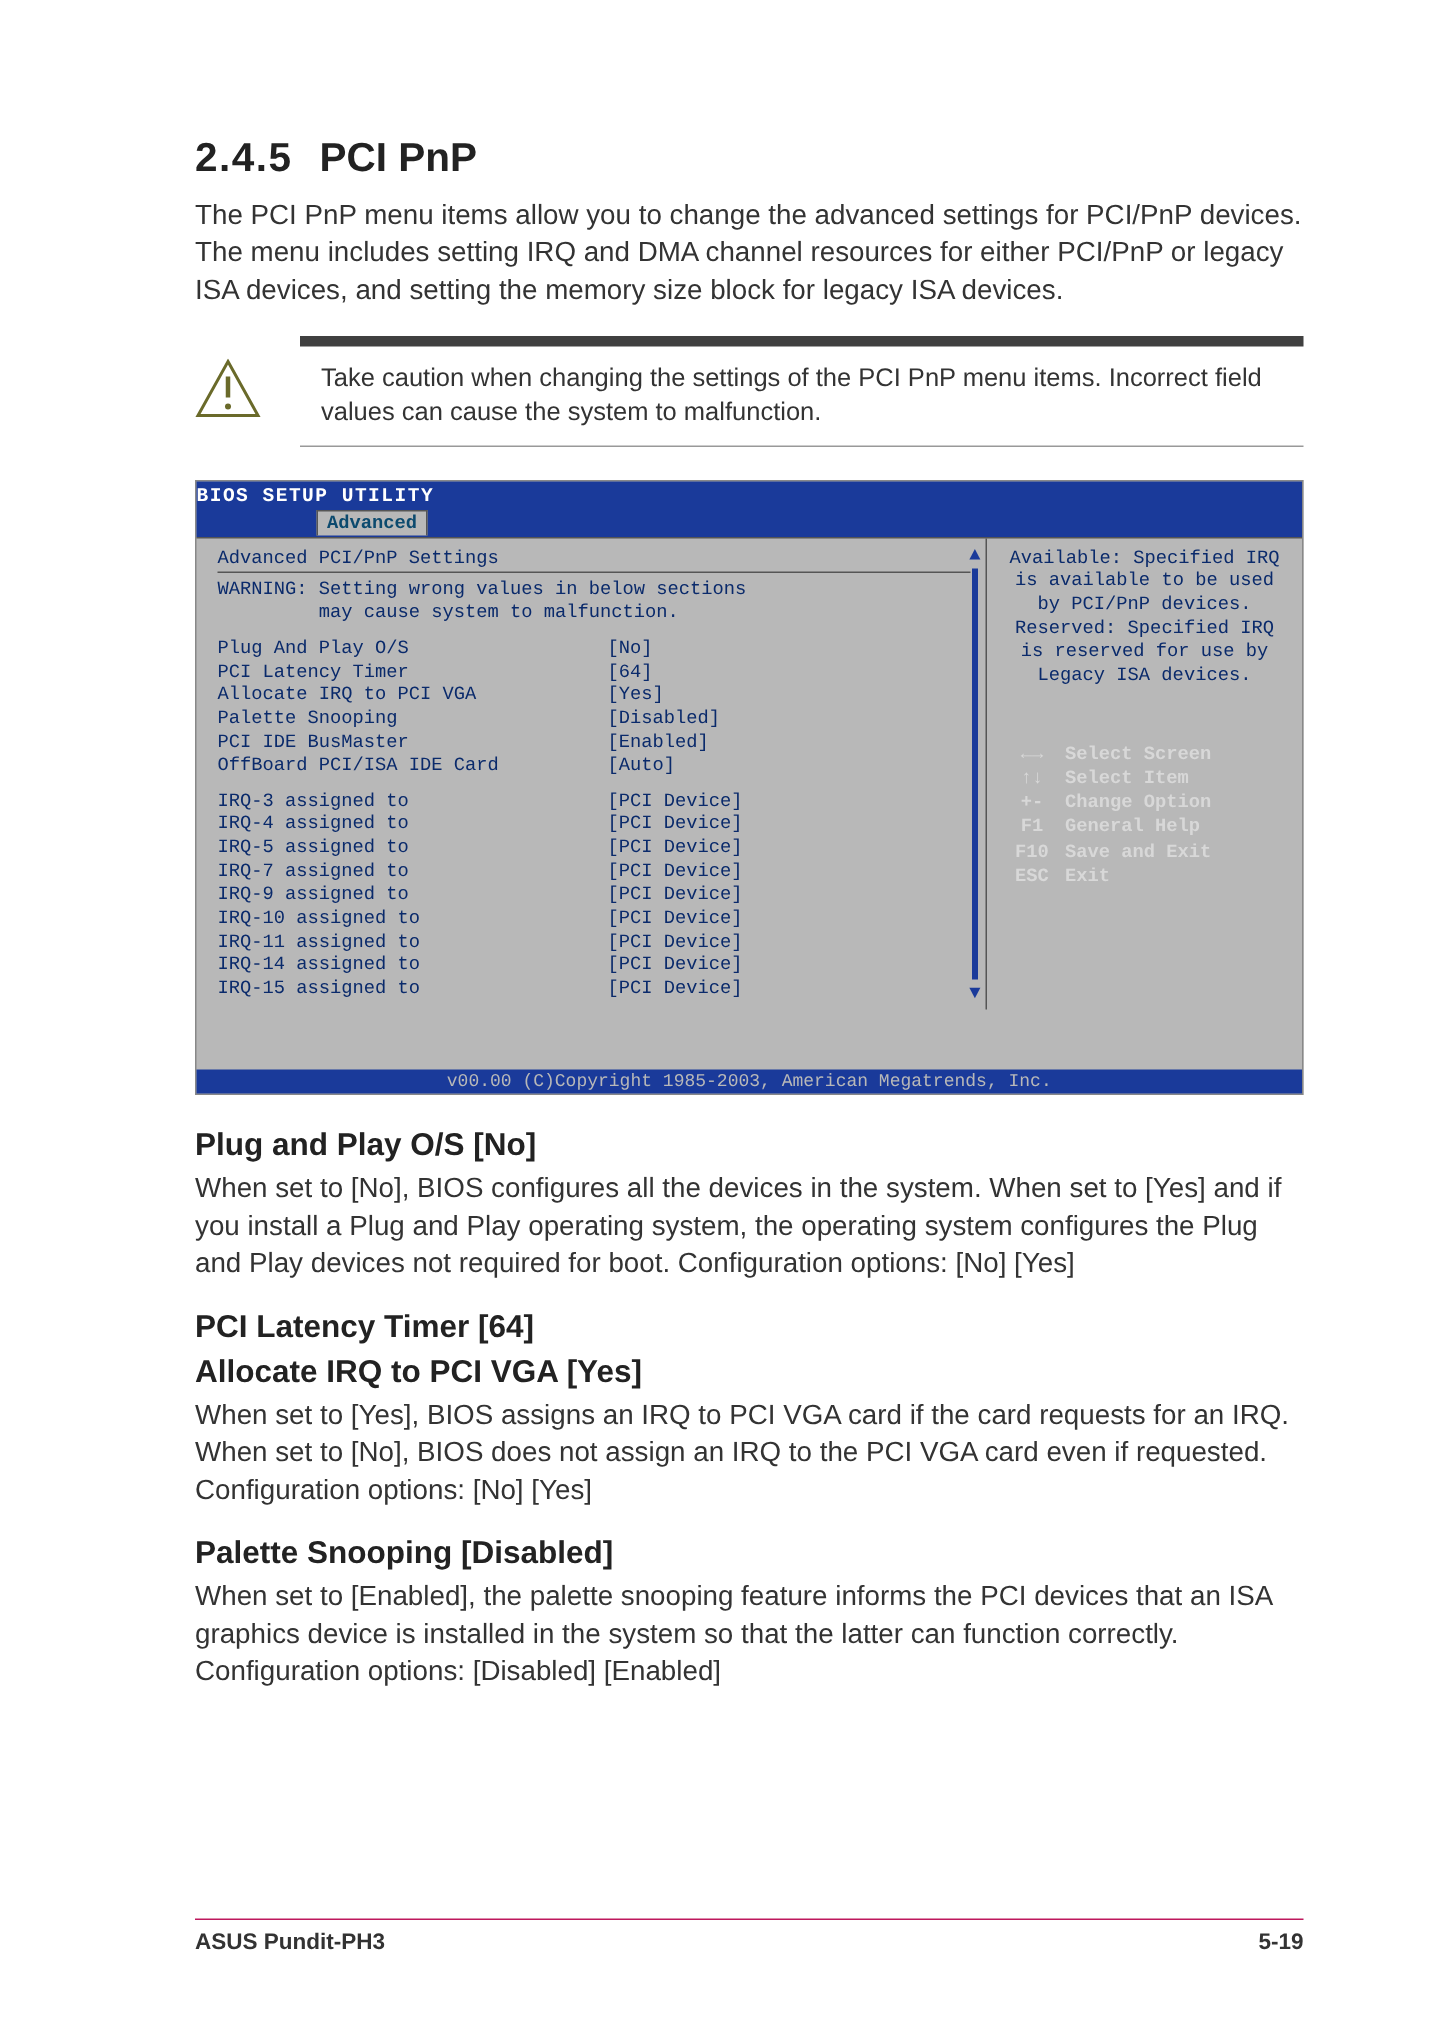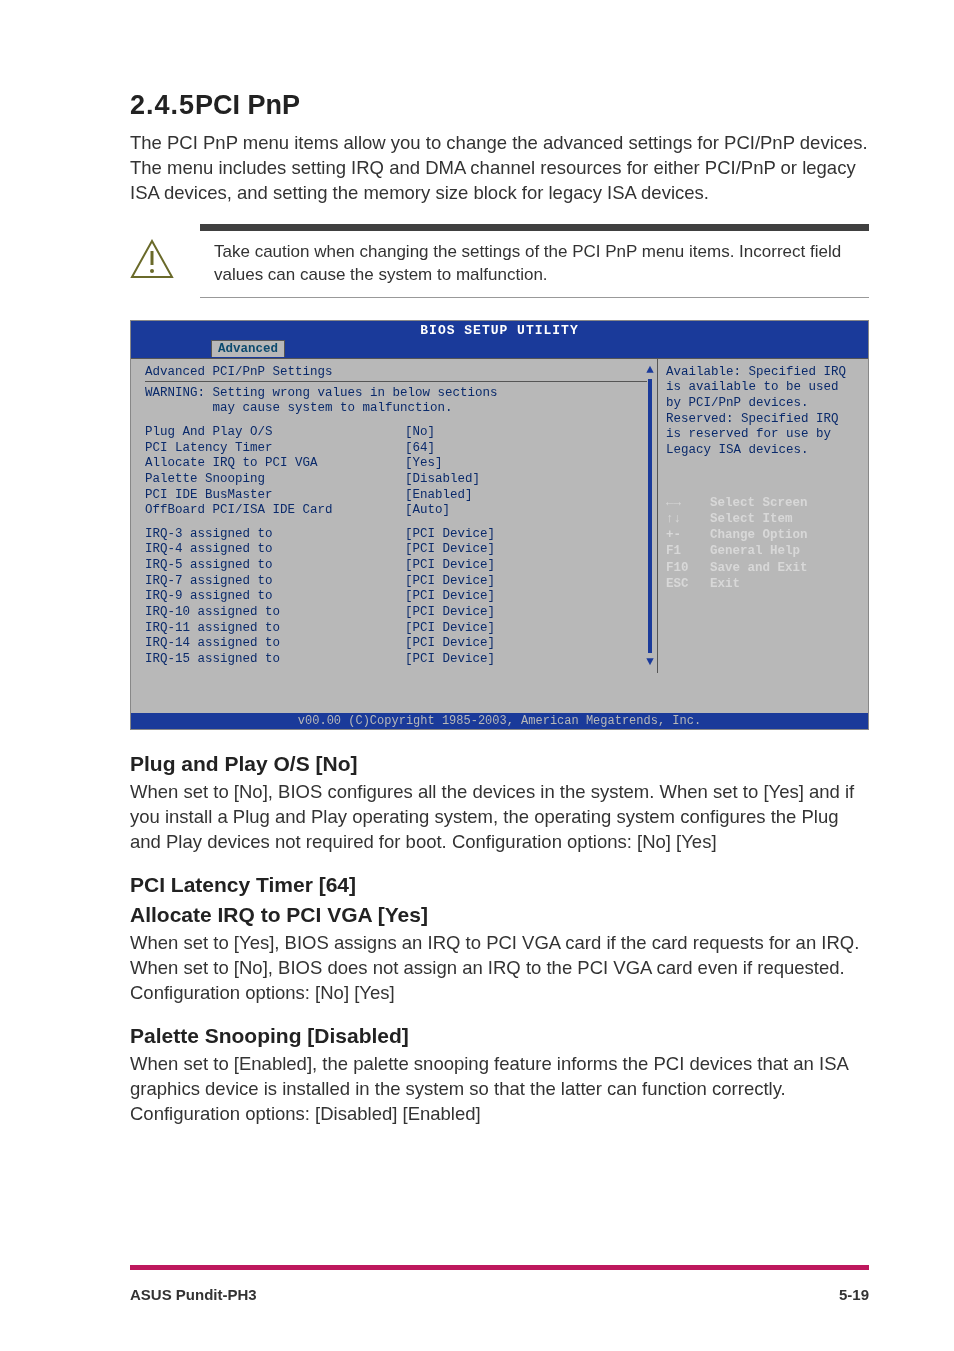--- a/index.html
+++ b/index.html
@@ -11,21 +11,21 @@
     color: #333;
     padding: 90px 85px 0 130px;
     position: relative;
   }
   .heading-num {
     font-size: 27px;
     font-weight: bold;
     color: #222;
     margin-bottom: 10px;
   }
-  .heading-num .num { letter-spacing: 1px; }
+  .heading-num .num { letter-spacing: 1px; margin-right: 18px; }
   .body-text {
     font-size: 18.5px;
     line-height: 1.35;
     color: #333;
     margin-bottom: 18px;
   }
   .caution-box {
     border-top: 7px solid #404040;
     border-bottom: 1px solid #999;
     margin: 4px 0 22px 70px;
@@ -51,21 +51,21 @@
     font-family: "Courier New", monospace;
     font-size: 12.5px;
     color: #0a2a6b;
     margin-bottom: 22px;
     position: relative;
   }
   .bios-title-bar {
     background: #1a3a9a;
     color: #fff;
     font-weight: bold;
-    text-align: center;
+    text-align: left;
     padding: 2px 0;
     font-size: 13px;
     letter-spacing: 1px;
   }
   .bios-tabrow {
     background: #1a3a9a;
     padding: 0 0 1px 80px;
     height: 18px;
   }
   .bios-tab {
@@ -84,20 +84,21 @@
   }
   .bios-left {
     flex: 1;
     padding: 6px 10px 6px 14px;
     border-right: 1px solid #555;
     position: relative;
   }
   .bios-right {
     width: 210px;
     padding: 6px 8px;
+    text-align: center;
   }
   .bios-left .section-title { color: #0a2a6b; font-weight: normal; margin-bottom: 2px; }
   .bios-left hr { border: none; border-top: 1px solid #555; margin: 2px 0 4px 0; }
   .bios-row { display: flex; white-space: pre; color: #0a2a6b; line-height: 1.25; }
   .bios-row .k { width: 260px; }
   .bios-row .v { }
   .bios-block { margin-top: 8px; }
   .bios-help { line-height: 1.25; }
   .bios-keys { margin-top: 36px; line-height: 1.3; }
   .bios-keys .krow { display:flex; }
@@ -121,22 +122,22 @@
     font-weight: bold;
     color: #222;
     margin: 6px 0 4px 0;
   }
 
   .page-footer {
     position: absolute;
     left: 130px;
     right: 85px;
     bottom: 48px;
-    border-top: 5px solid #be185d;
-    padding-top: 16px;
+    border-top: 1px solid #be185d;
+    padding-top: 6px;
     display: flex;
     justify-content: space-between;
     font-size: 15px;
     font-weight: bold;
     color: #333;
   }
 </style>
 </head>
 <body>
 

